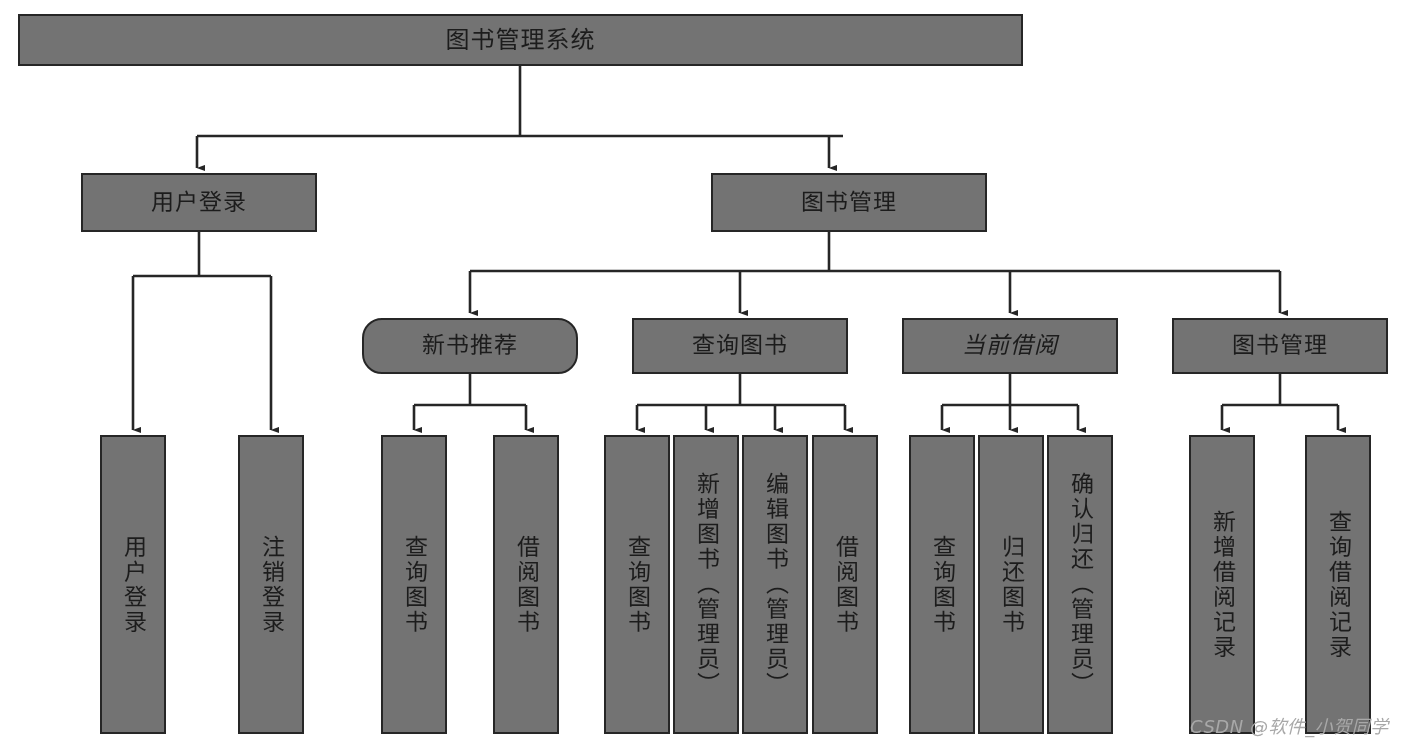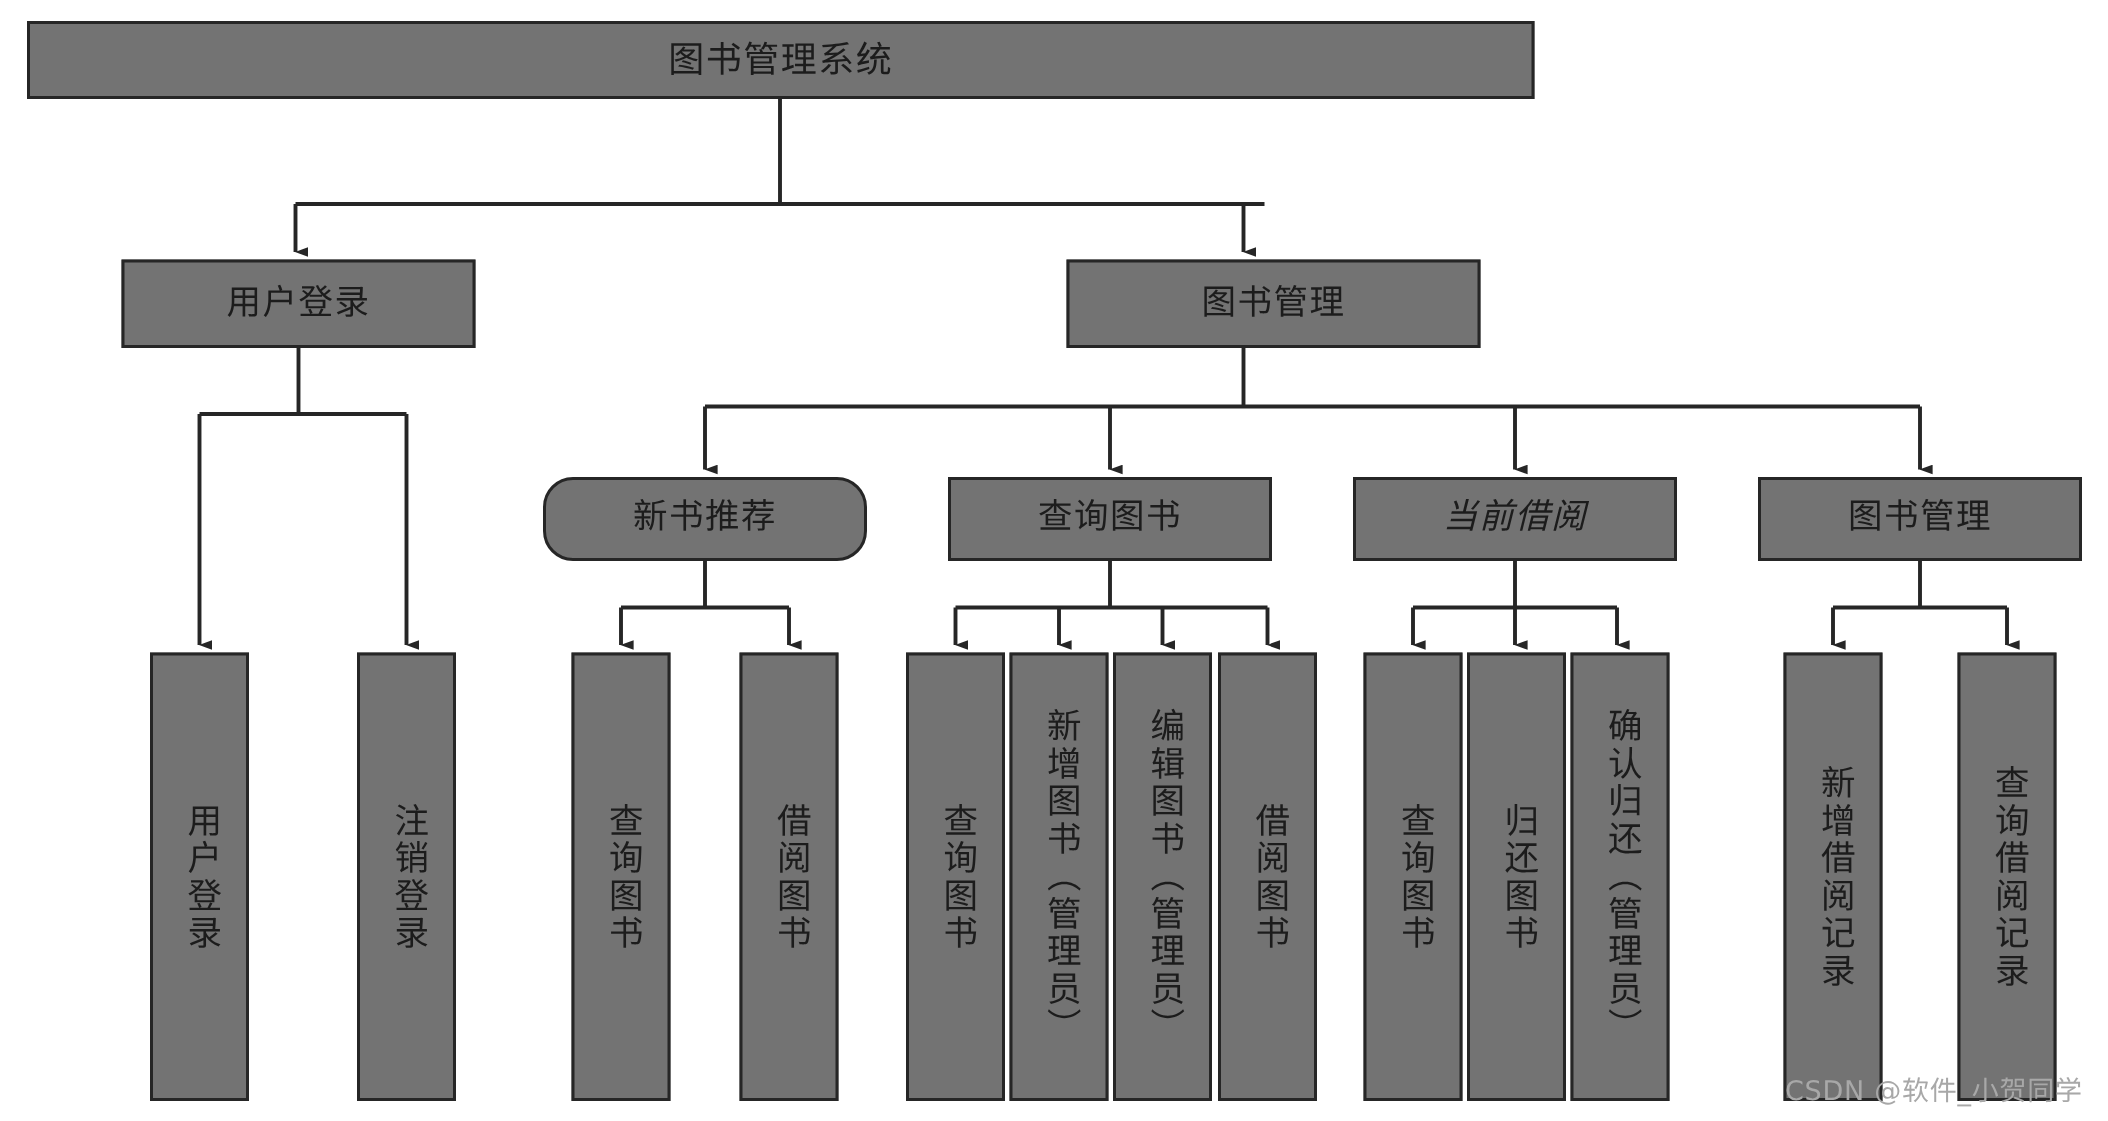--- a/index.html
+++ b/index.html
@@ -61,20 +61,21 @@
   }
   .watermark {
     position: absolute;
     left: 1190px;
     top: 712px;
     font-size: 18px;
     color: #a8a8a8;
     letter-spacing: 0.5px;
     white-space: nowrap;
     font-family: "DejaVu Sans", "Liberation Sans", sans-serif;
+    font-style: italic;
   }
 </style>
 </head>
 <body>
 
 <div id="canvas">
 
   <svg id="wires" viewBox="0 0 1405 747" width="1405" height="747" xmlns="http://www.w3.org/2000/svg">
     <defs>
       <marker id="arrowhead" markerWidth="7" markerHeight="9" refX="3.2" refY="8.4" orient="auto" markerUnits="userSpaceOnUse">

